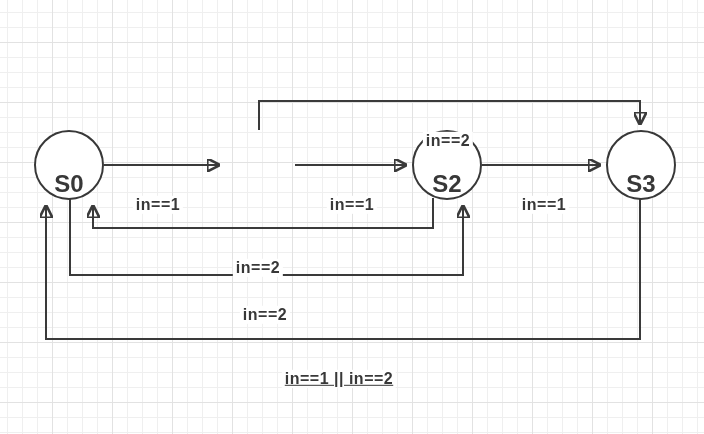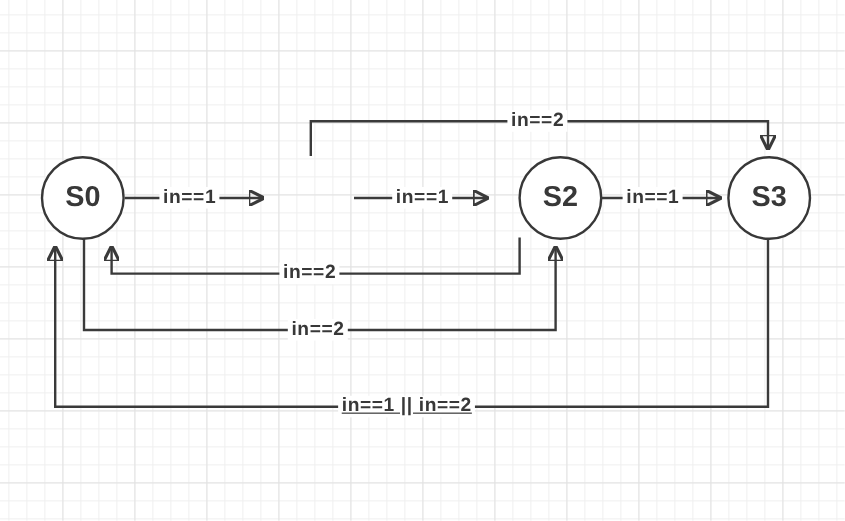--- a/index.html
+++ b/index.html
@@ -32,41 +32,42 @@
     stroke-width: 2;
   }
 
   .state {
     position: absolute;
     width: 70px; height: 70px;
     border: 2px solid #383838;
     border-radius: 50%;
     background: #ffffff;
     display: flex;
-    align-items: center;
+    align-items: flex-end;
     justify-content: center;
     font-weight: 700;
     font-size: 24px;
     color: #383838;
     z-index: 2;
     cursor: default;
   }
 
   .edge-label {
     position: absolute;
     transform: translate(-50%, -50%);
     background: #ffffff;
     padding: 0 3px;
     font-weight: 700;
     font-size: 16px;
     letter-spacing: 0.5px;
     color: #383838;
     white-space: nowrap;
     z-index: 3;
     line-height: 1.15;
+    margin-top: 40px;
   }
 </style>
 </head>
 <body>
 
 <div class="canvas">
 
   <svg class="edges" viewBox="0 0 704 434" xmlns="http://www.w3.org/2000/svg">
     <defs>
       <marker id="arrow" viewBox="0 0 10 10" refX="9" refY="5" markerWidth="6.5" markerHeight="6.5" orient="auto-start-reverse">
@@ -85,21 +86,21 @@
     <path d="M 433 198 V 228 H 93 V 206" marker-end="url(#arrow)"></path>
 
     <path d="M 70 199 V 275 H 463 V 206" marker-end="url(#arrow)"></path>
 
     <path d="M 640 199 V 339 H 46 V 206" marker-end="url(#arrow)"></path>
   </svg>
 
   <div class="state" style="left:34px; top:130px;">
     <span>S0</span>
   </div>
-  <div class="state" style="left:432px; top:130px;">
+  <div class="state" style="left:412px; top:130px;">
     <span>S2</span>
   </div>
   <div class="state" style="left:606px; top:130px;">
     <span>S3</span>
   </div>
 
   <span class="edge-label" style="left:158px; top:165px;">in==1</span>
   <span class="edge-label" style="left:352px; top:165px;">in==1</span>
   <span class="edge-label" style="left:544px; top:165px;">in==1</span>
   <span class="edge-label" style="left:448px; top:101px;">in==2</span>

